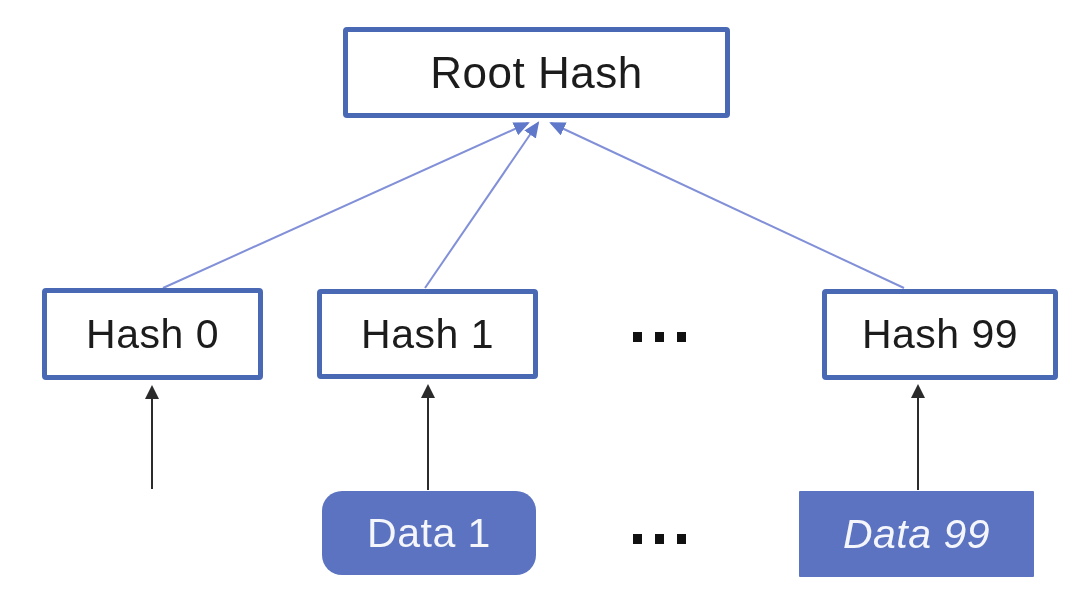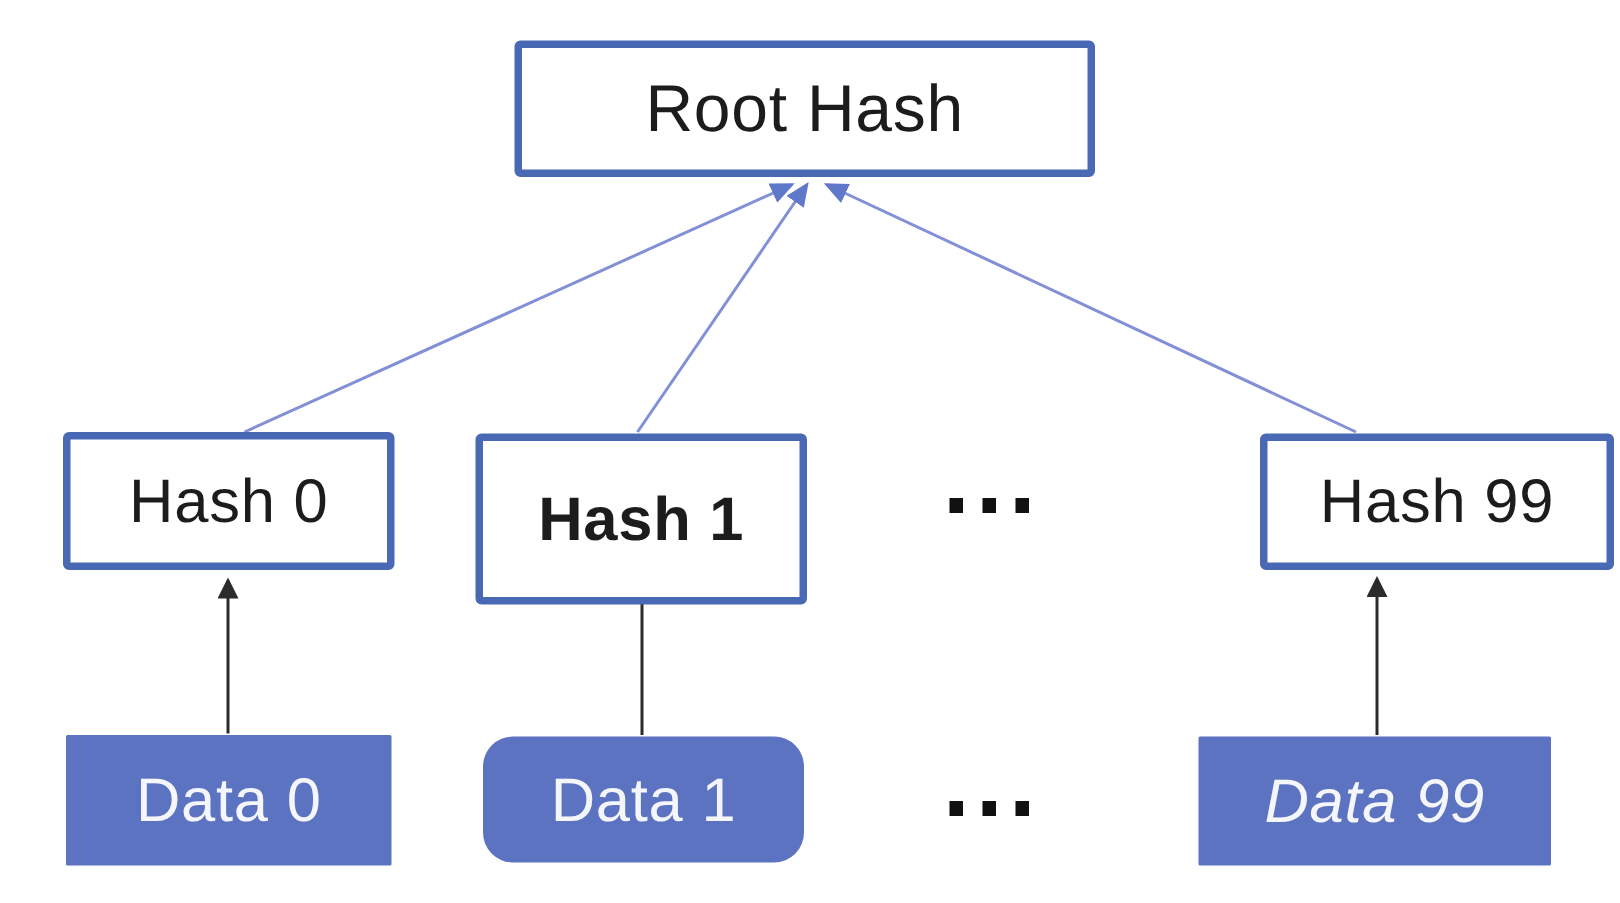--- a/index.html
+++ b/index.html
@@ -104,37 +104,34 @@
   </svg>
 
   <div class="node hash-box root-box" style="left:343px;top:27px;width:387px;height:91px;">
     <span>Root Hash</span>
   </div>
 
   <div class="node hash-box" style="left:42px;top:288px;width:221px;height:92px;">
     <span>Hash 0</span>
   </div>
 
-  <div class="node hash-box" style="left:317px;top:289px;width:221px;height:114px;font-weight:bold;">
+  <div class="node hash-box" style="left:317px;top:289px;width:221px;height:90px;">
     <span>Hash 1</span>
   </div>
 
   <div class="dots" style="left:633px;top:332px;" aria-label="···">
     <span class="dot"></span>
       <span class="dot"></span>
       <span class="dot"></span>
   </div>
 
-  <div class="node hash-box" style="left:840px;top:289px;width:236px;height:91px;">
+  <div class="node hash-box" style="left:822px;top:289px;width:236px;height:91px;">
     <span>Hash 99</span>
   </div>
 
-  <div class="node data-box" style="left:44px;top:490px;width:217px;height:87px;">
-    <span>Data 0</span>
-  </div>
 
   <div class="node data-box" style="left:322px;top:491px;width:214px;height:84px;border-radius:20px;">
     <span>Data 1</span>
   </div>
 
   <div class="dots" style="left:633px;top:534px;" aria-label="···">
     <span class="dot"></span>
       <span class="dot"></span>
       <span class="dot"></span>
   </div>

